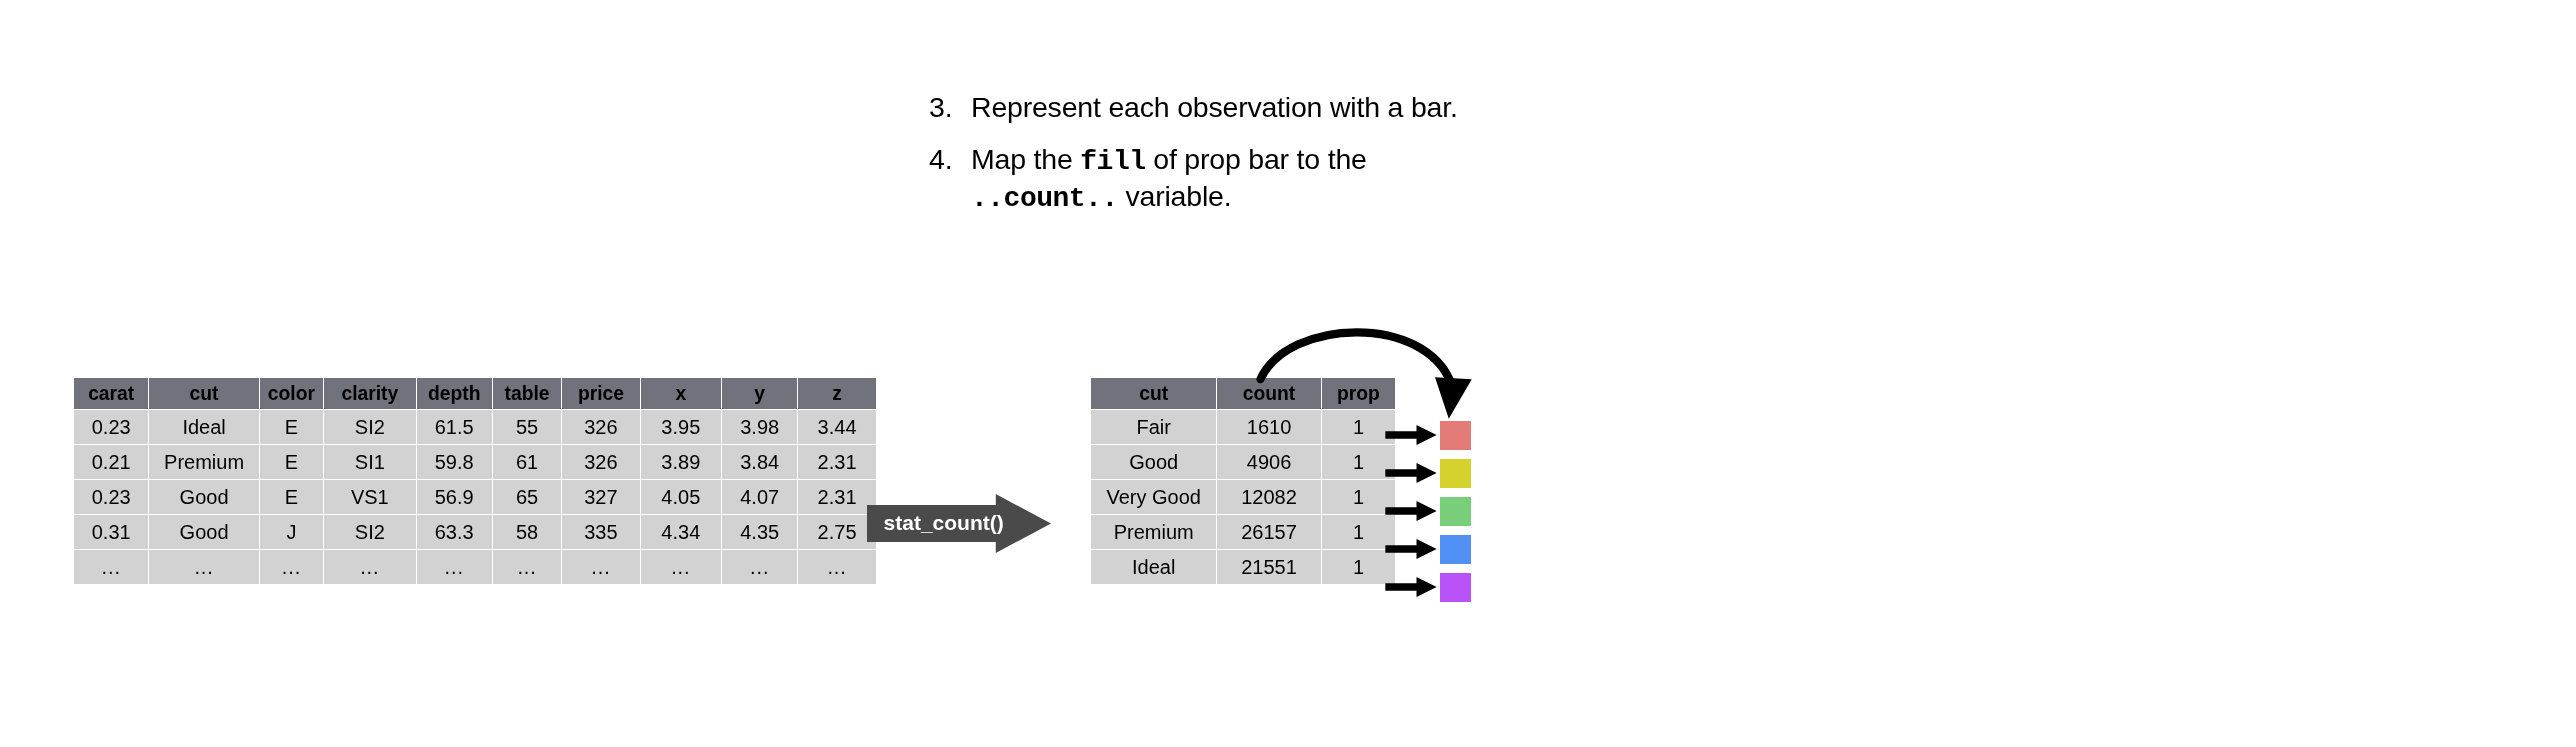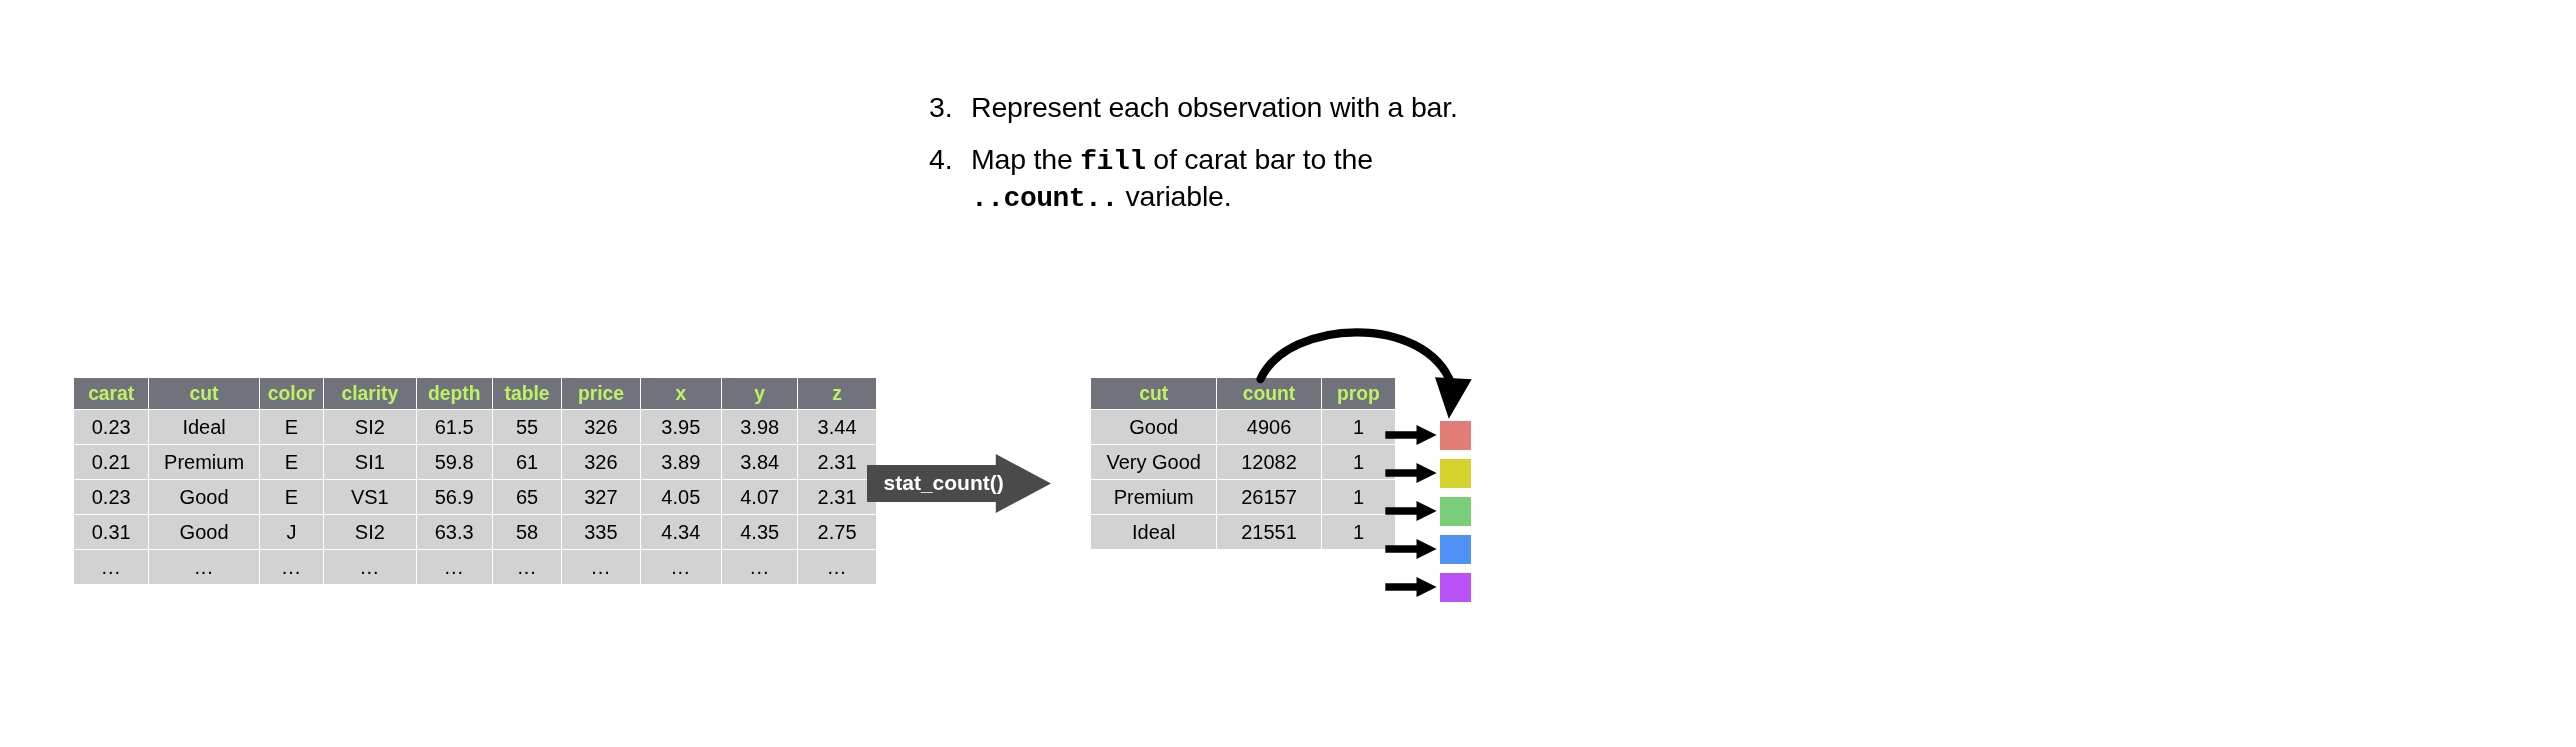--- a/index.html
+++ b/index.html
@@ -50,21 +50,21 @@
   
   .dtable {
     position: absolute;
     border-collapse: separate;
     border-spacing: 1.8px;
     background: #ffffff;
     table-layout: fixed;
   }
   .dtable th {
     background: #70737B;
-    color: #bef264;
+    color: #000000;
     font-size: 19.3px;
     font-weight: bold;
     height: 31px;
     padding: 0 3.7px;
     text-align: center;
     white-space: nowrap;
   }
   .dtable td {
     background: #D2D2D2;
     color: #000000;
@@ -103,21 +103,21 @@
   }
   #table-counts th:nth-child(1), #table-counts td:nth-child(1) { width: 118px; }
   #table-counts th:nth-child(2), #table-counts td:nth-child(2) { width: 96px; }
   #table-counts th:nth-child(3), #table-counts td:nth-child(3) { width: 66px; }
   #table-counts td { height: 34px; }
 
   
   #stat-arrow {
     position: absolute;
     left: 867px;
-    top: 454px;
+    top: 494px;
     width: 184px;
     height: 59px;
   }
   #stat-arrow .arrow-label {
     position: absolute;
     left: 16.6px;
     top: 16.6px;
     width: 138px;
     color: #ffffff;
     font-size: 21px;
@@ -164,21 +164,21 @@
 </head>
 <body>
 
 <div id="instructions">
     <div class="instr-item">
       <span class="instr-num">3.</span>
       <span class="instr-text"><span>Represent each observation with a bar.</span></span>
     </div>
     <div class="instr-item">
       <span class="instr-num">4.</span>
-      <span class="instr-text"><span>Map the </span><span class="mono">fill</span><span> of carat bar to the </span><span class="mono">..count..</span><span> variable.</span></span>
+      <span class="instr-text"><span>Map the </span><span class="mono">fill</span><span> of prop bar to the </span><span class="mono">..count..</span><span> variable.</span></span>
     </div>
   </div>
 
 <table class="dtable" id="table-diamonds">
   <thead>
     <tr>
         <th>carat</th>
         <th>cut</th>
         <th>color</th>
         <th>clarity</th>
@@ -264,20 +264,25 @@
 <table class="dtable" id="table-counts">
   <thead>
     <tr>
         <th>cut</th>
         <th>count</th>
         <th>prop</th>
       </tr>
   </thead>
   <tbody>
       <tr>
+        <td>Fair</td>
+        <td>1610</td>
+        <td>1</td>
+      </tr>
+      <tr>
         <td>Good</td>
         <td>4906</td>
         <td>1</td>
       </tr>
       <tr>
         <td>Very Good</td>
         <td>12082</td>
         <td>1</td>
       </tr>
       <tr>

